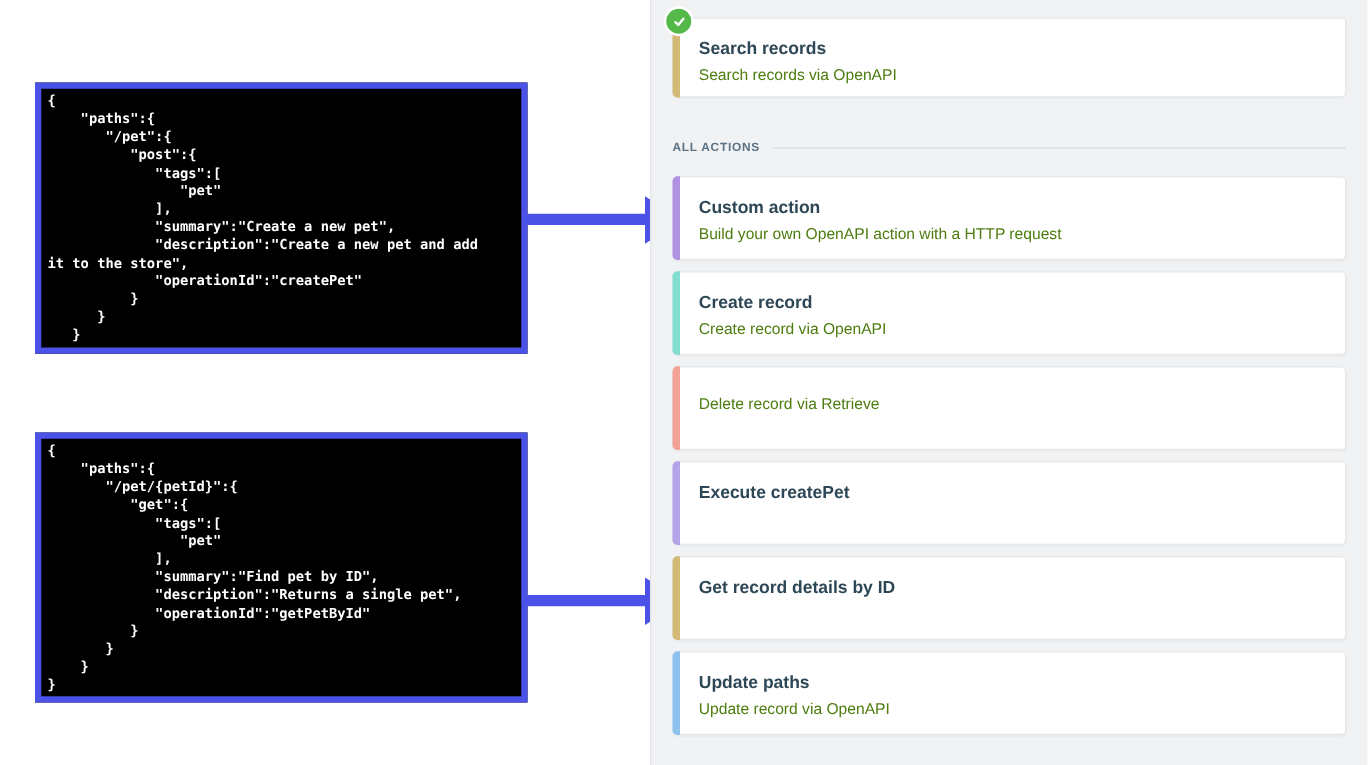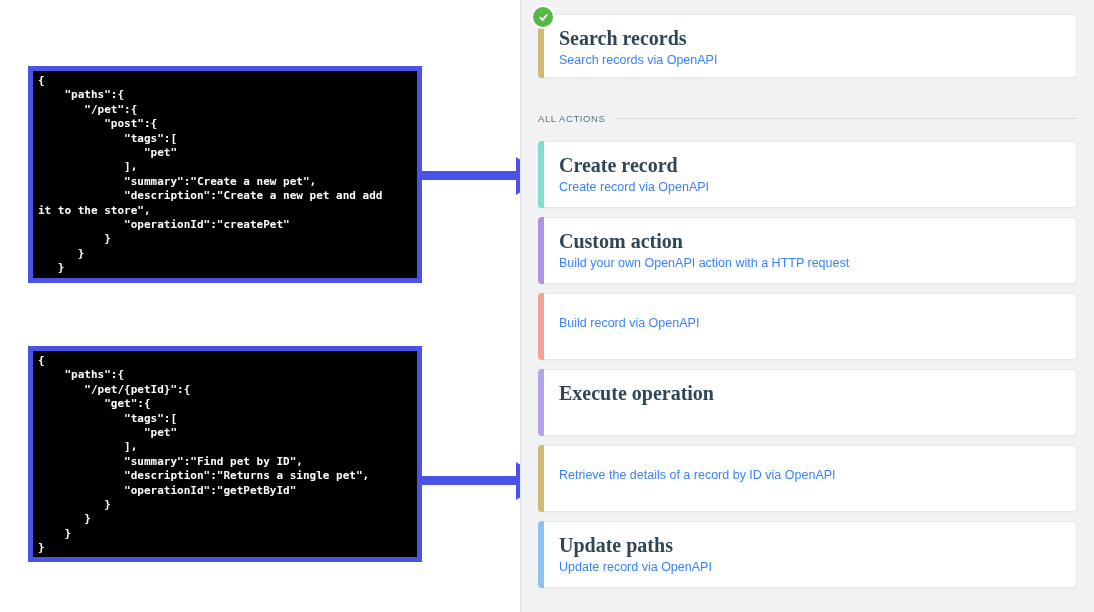--- a/index.html
+++ b/index.html
@@ -42,37 +42,37 @@
     position:relative;background:#ffffff;border:1px solid #e6e8ea;
     border-radius:4px;box-sizing:border-box;height:66px;
     padding:15px 16px 0 20px;cursor:pointer;
     box-shadow:0 1px 1px rgba(0,0,0,0.03);
   }
   .card .stripe{
     position:absolute;left:-1px;top:-1px;bottom:-1px;width:6px;
     border-radius:4px 0 0 4px;
   }
   .card .title{
-    font-size:20px;font-weight:bold;color:#2e4756;line-height:16px;font-family:Liberation Serif, serif;
+    font-size:14px;font-weight:bold;color:#2e4756;line-height:16px;
   }
   .card .desc{
-    font-size:12.5px;color:#3b82f6;margin-top:7px;line-height:14px;
+    font-size:12.5px;color:#4d7c0f;margin-top:7px;line-height:14px;
   }
   .search-card{margin-bottom:34px;height:64px;}
   .check-badge{
     position:absolute;left:-8px;top:-10px;width:20px;height:20px;
     border-radius:50%;background:#54b948;border:2px solid #ffffff;
     display:flex;align-items:center;justify-content:center;z-index:2;
   }
   .check-badge svg{width:11px;height:11px;display:block;}
   .section-header{
     display:flex;align-items:center;margin-bottom:17px;height:12px;
   }
   .section-header .label{
-    font-size:9.5px;font-weight:normal;letter-spacing:0.6px;
+    font-size:9.5px;font-weight:bold;letter-spacing:0.6px;
     color:#5a7284;white-space:nowrap;
   }
   .section-header .rule{
     flex:1;border-top:1px solid #d9dcdf;margin-left:10px;
   }
   .action-list .card{margin-bottom:9px;height:67px;}
 </style>
 </head>
 <body>
 
@@ -129,40 +129,40 @@
       <div class="desc">Search records via OpenAPI</div>
     </div>
 
     <div class="section-header">
       <span class="label">ALL ACTIONS</span>
       <span class="rule"></span>
     </div>
 
     <div class="action-list">
         <div class="card">
+    <span class="stripe" style="background: rgb(177, 145, 226);"></span>
+    <div class="title">Custom action</div>
+    <div class="desc">Build your own OpenAPI action with a HTTP request</div>
+  </div>
+        <div class="card">
     <span class="stripe" style="background: rgb(130, 220, 208);"></span>
     <div class="title">Create record</div>
     <div class="desc">Create record via OpenAPI</div>
   </div>
         <div class="card">
-    <span class="stripe" style="background: rgb(177, 145, 226);"></span>
-    <div class="title">Custom action</div>
-    <div class="desc">Build your own OpenAPI action with a HTTP request</div>
-  </div>
-        <div class="card">
     <span class="stripe" style="background: rgb(242, 162, 150);"></span>
-    <div class="desc">Build record via OpenAPI</div>
+    <div class="desc">Delete record via Retrieve</div>
   </div>
         <div class="card">
     <span class="stripe" style="background: rgb(181, 164, 233);"></span>
-    <div class="title">Execute operation</div>
+    <div class="title">Execute createPet</div>
   </div>
         <div class="card">
     <span class="stripe" style="background: rgb(211, 185, 118);"></span>
-    <div class="desc">Retrieve the details of a record by ID via OpenAPI</div>
+    <div class="title">Get record details by ID</div>
   </div>
         <div class="card">
     <span class="stripe" style="background: rgb(143, 193, 238);"></span>
     <div class="title">Update paths</div>
     <div class="desc">Update record via OpenAPI</div>
   </div>
       </div>
   </div>
 </div>
 

